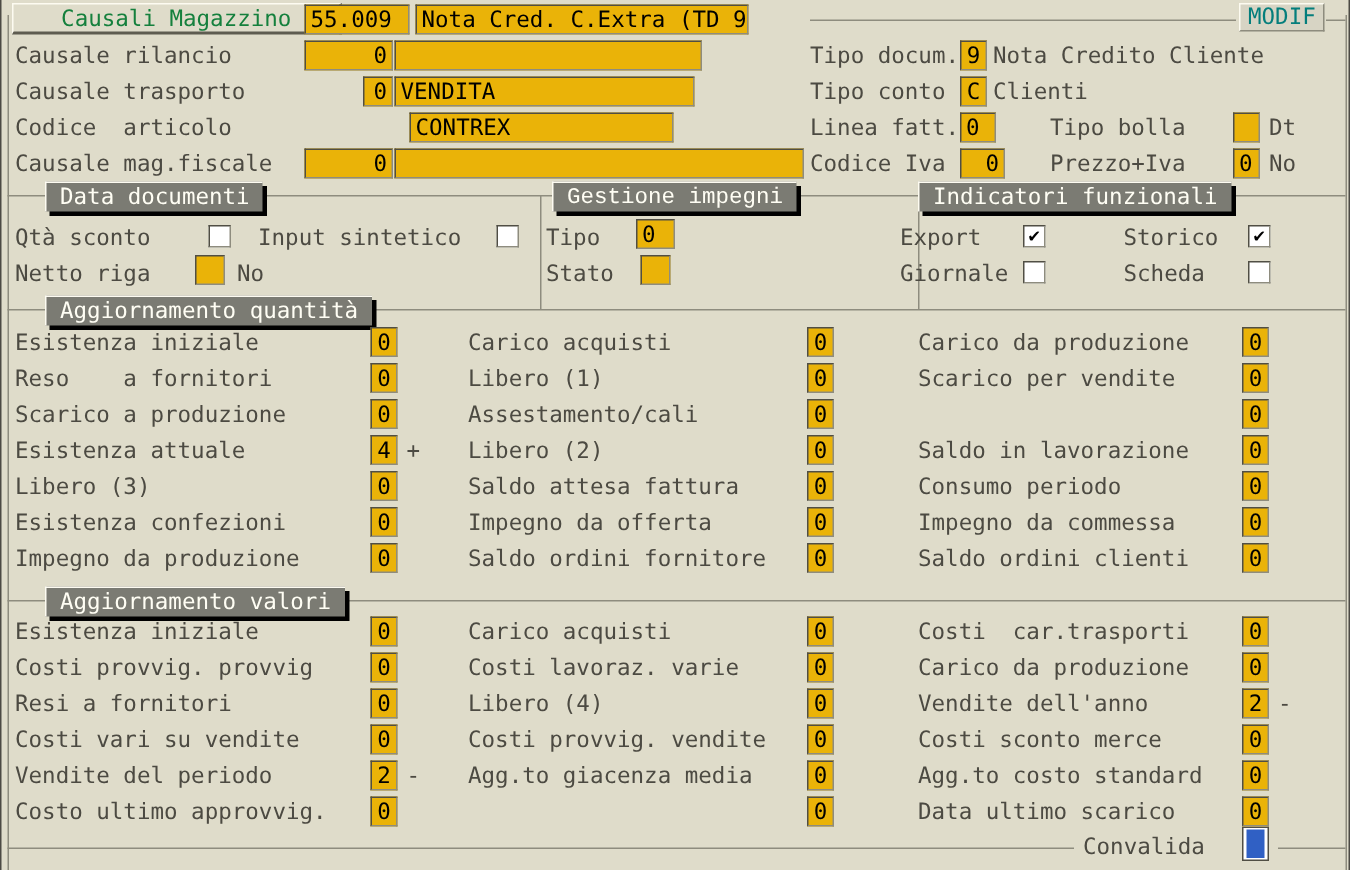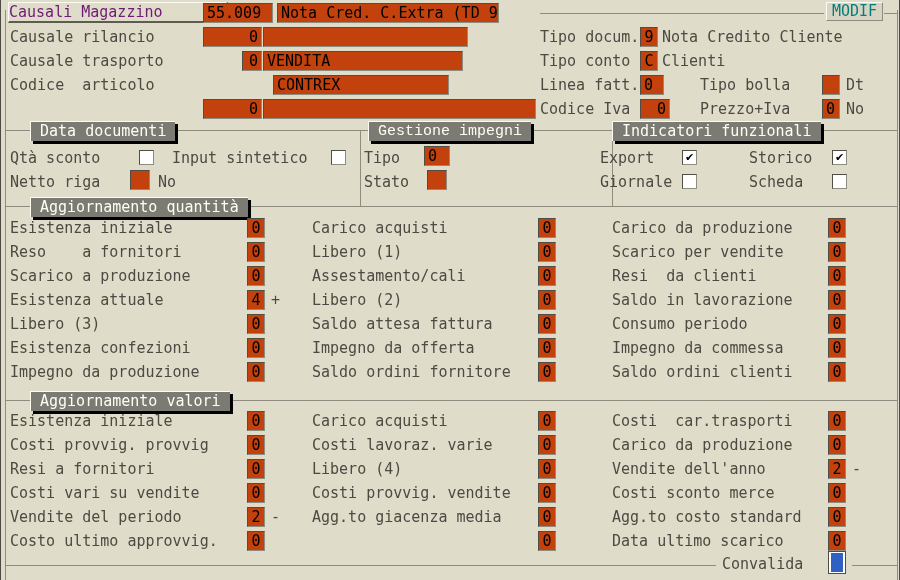--- a/index.html
+++ b/index.html
@@ -5,36 +5,36 @@
   html,body{margin:0;padding:0;background:#b0aea2;}
   #window{
     position:relative;width:900px;height:580px;background:#dfdcca;overflow:hidden;
     font-family:"DejaVu Sans Mono",monospace;
   }
   .lbl{
     position:absolute;font:15px/16px "DejaVu Sans Mono",monospace;
     color:#4c4a42;white-space:pre;
   }
   .fld{
-    position:absolute;height:20px;box-sizing:border-box;background:#c2410c;
+    position:absolute;height:20px;box-sizing:border-box;background:#eab308;
     border:1px solid #8e8c7e;border-top-color:#504e44;border-left-color:#504e44;
     font:15px/18px "DejaVu Sans Mono",monospace;color:#000;
     padding:0 3px;white-space:pre;overflow:hidden;
   }
   .fld.right{text-align:right;}
   .fld.center{text-align:center;padding:0;}
   .ghdr{
     position:absolute;height:19px;background:#7b7b73;color:#fffef4;
     font:15px/19px "DejaVu Sans Mono",monospace;padding:0 9px;white-space:pre;
     box-shadow:3px 3px 0 0 #000;
     border-top:1px solid #fdfbf1;border-left:1px solid #fdfbf1;
   }
   .titlebtn{
     position:absolute;left:8px;top:2px;width:220px;height:21px;box-sizing:border-box;
-    background:#dfdcca;color:#701a75;
+    background:#dfdcca;color:#15803d;text-align:center;
     font:15px/18px "DejaVu Sans Mono",monospace;white-space:pre;
     border:1px solid;border-color:#fdfbf1 #5e5c50 #5e5c50 #fdfbf1;
     border-right-width:2px;border-bottom-width:2px;
   }
   .modif{
     position:absolute;left:826px;top:2px;height:19px;box-sizing:border-box;
     background:#d7d4c4;color:#047e7c;padding:0 5px;
     font:15px/17px "DejaVu Sans Mono",monospace;
     border:1px solid;border-color:#fdfbf1 #8e8c7e #8e8c7e #fdfbf1;
   }
@@ -73,20 +73,21 @@
   <div class="fld right" style="left:203px;top:27px;width:59px;">0</div>
   <div class="fld" style="left:263px;top:27px;width:205px;"></div>
 
   <div class="lbl" style="left:10px;top:53px;">Causale trasporto</div>
   <div class="fld right" style="left:242px;top:51px;width:20px;">0</div>
   <div class="fld" style="left:263px;top:51px;width:200px;">VENDITA</div>
 
   <div class="lbl" style="left:10px;top:77px;">Codice  articolo</div>
   <div class="fld" style="left:273px;top:75px;width:176px;">CONTREX</div>
 
+  <div class="lbl" style="left:10px;top:101px;">Causale mag.fiscale</div>
   <div class="fld right" style="left:203px;top:99px;width:59px;">0</div>
   <div class="fld" style="left:263px;top:99px;width:273px;"></div>
 
   <div class="lbl" style="left:540px;top:29px;">Tipo docum.</div>
   <div class="fld center" style="left:640px;top:27px;width:18px;">9</div>
   <div class="lbl" style="left:662px;top:29px;">Nota Credito Cliente</div>
 
   <div class="lbl" style="left:540px;top:53px;">Tipo conto</div>
   <div class="fld center" style="left:640px;top:51px;width:18px;">C</div>
   <div class="lbl" style="left:662px;top:53px;">Clienti</div>
@@ -163,21 +164,20 @@
     <div class="lbl" style="left: 312px; top: 316px;">Saldo attesa fattura</div>
     <div class="fld center" style="left: 538px; top: 314px; width: 18px;">0</div>
     <div class="lbl" style="left: 312px; top: 340px;">Impegno da offerta</div>
     <div class="fld center" style="left: 538px; top: 338px; width: 18px;">0</div>
     <div class="lbl" style="left: 312px; top: 364px;">Saldo ordini fornitore</div>
     <div class="fld center" style="left: 538px; top: 362px; width: 18px;">0</div>
     <div class="lbl" style="left: 612px; top: 220px;">Carico da produzione</div>
     <div class="fld center" style="left: 828px; top: 218px; width: 18px;">0</div>
     <div class="lbl" style="left: 612px; top: 244px;">Scarico per vendite</div>
     <div class="fld center" style="left: 828px; top: 242px; width: 18px;">0</div>
-    <div class="lbl" style="left: 612px; top: 268px;">Resi  da clienti</div>
     <div class="fld center" style="left: 828px; top: 266px; width: 18px;">0</div>
     <div class="lbl" style="left: 612px; top: 292px;">Saldo in lavorazione</div>
     <div class="fld center" style="left: 828px; top: 290px; width: 18px;">0</div>
     <div class="lbl" style="left: 612px; top: 316px;">Consumo periodo</div>
     <div class="fld center" style="left: 828px; top: 314px; width: 18px;">0</div>
     <div class="lbl" style="left: 612px; top: 340px;">Impegno da commessa</div>
     <div class="fld center" style="left: 828px; top: 338px; width: 18px;">0</div>
     <div class="lbl" style="left: 612px; top: 364px;">Saldo ordini clienti</div>
     <div class="fld center" style="left: 828px; top: 362px; width: 18px;">0</div>
     <div class="lbl" style="left: 10px; top: 413px;">Esistenza iniziale</div>

